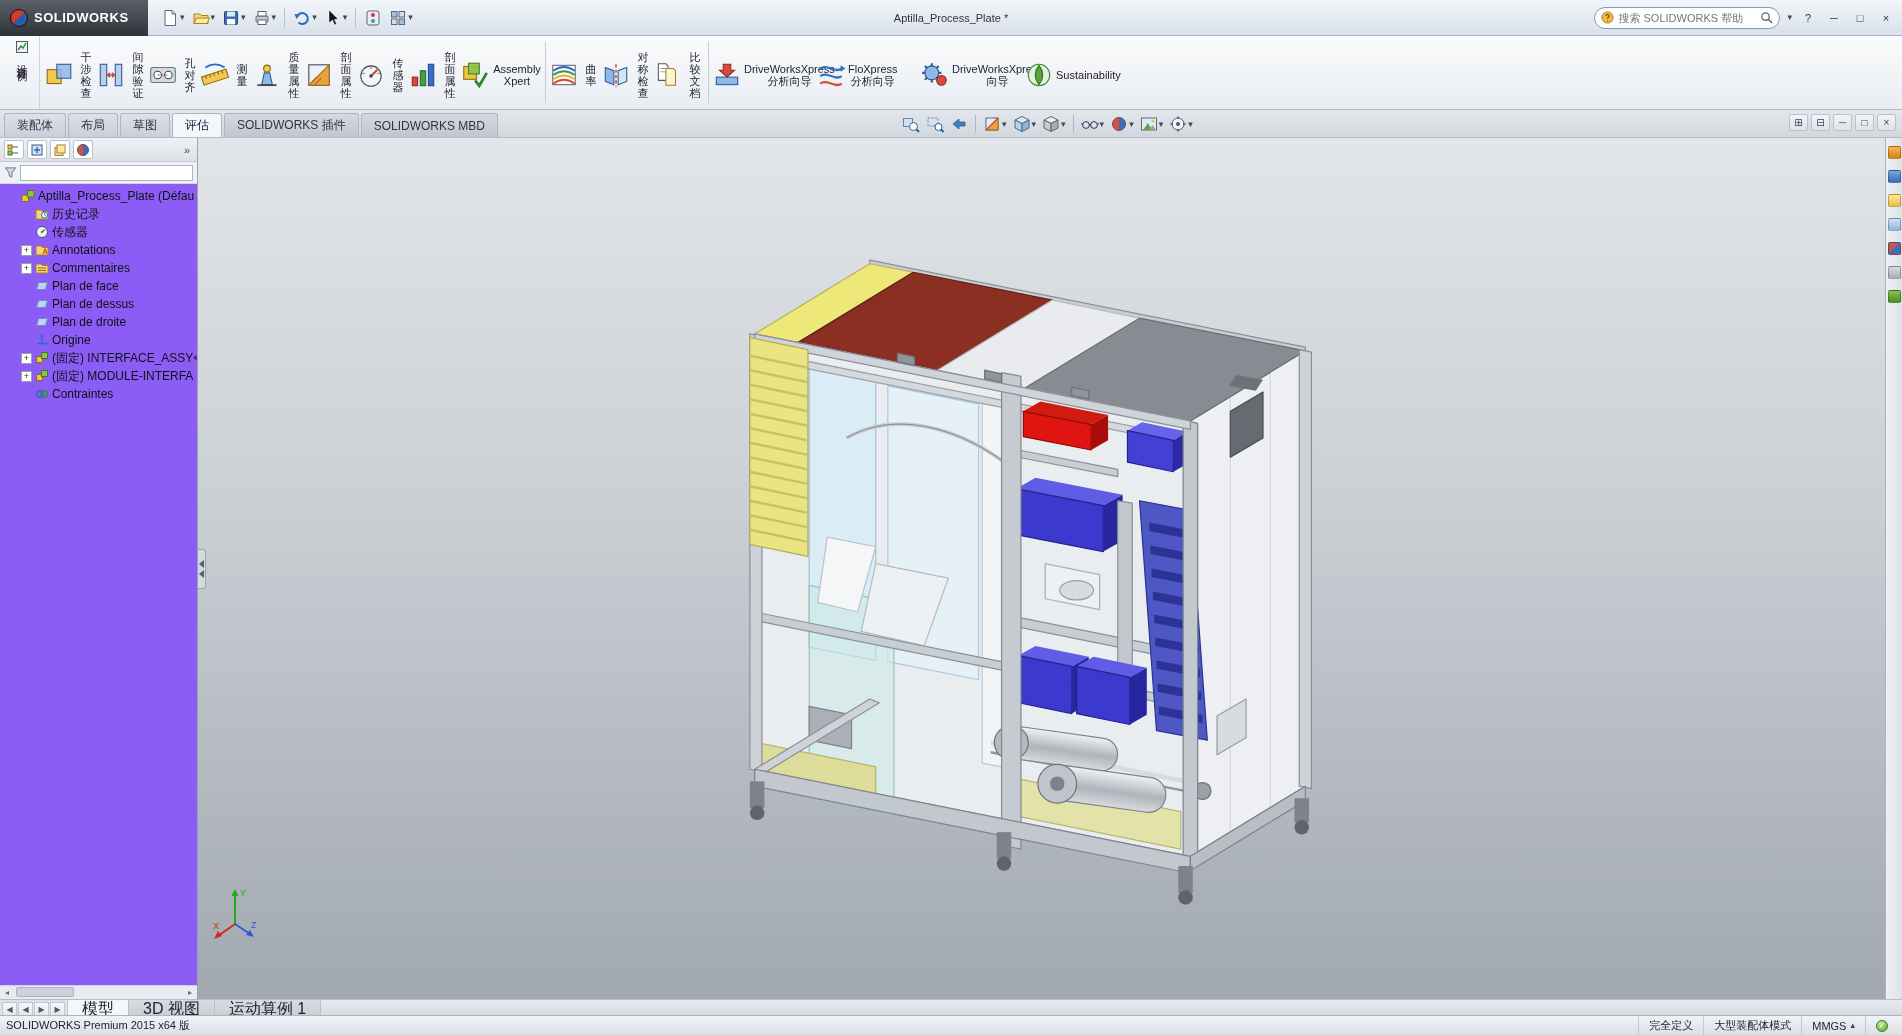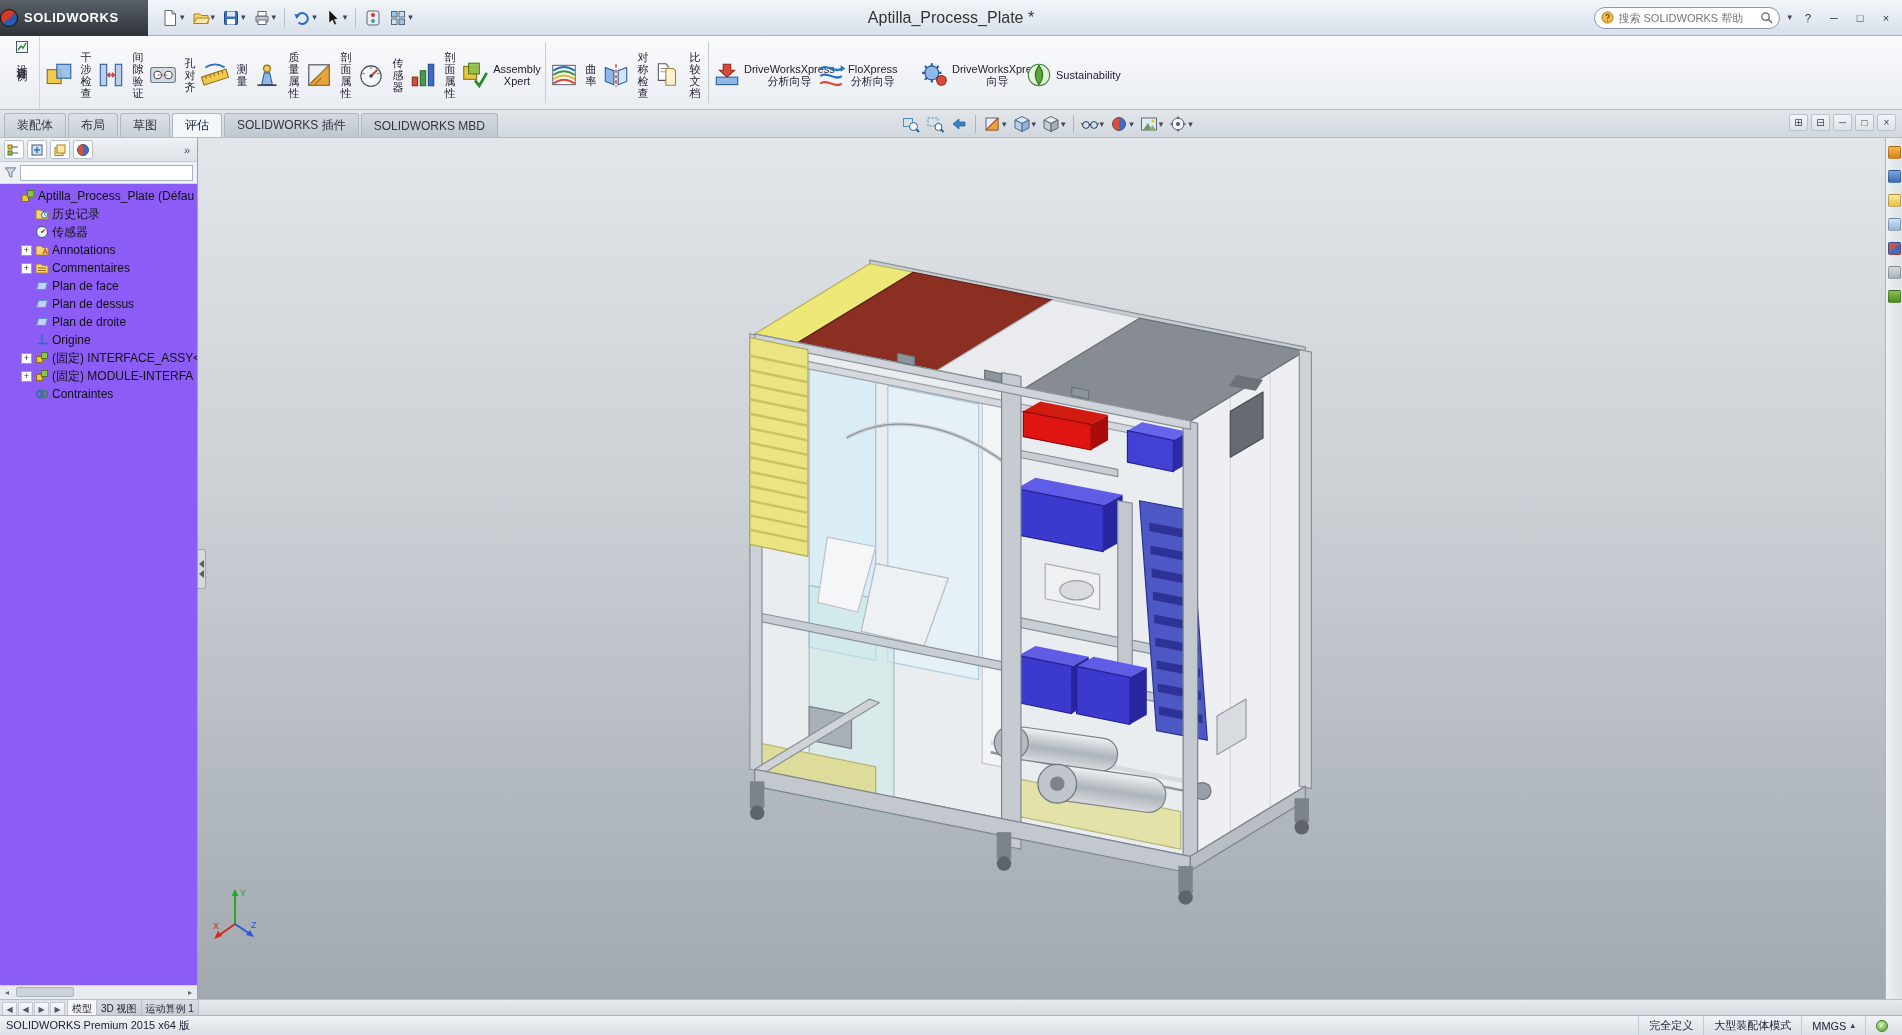--- a/index.html
+++ b/index.html
@@ -1,29 +1,29 @@
 <!DOCTYPE html>
 <html><head>
 <meta charset="utf-8">
 <style>
   *{box-sizing:border-box;margin:0;padding:0}
   body{font-family:"Liberation Sans","DejaVu Sans",sans-serif;font-size:12px;color:#222;background:#dfe3e8}
   #app{position:relative;width:1902px;height:1035px;overflow:hidden;background:#dfe3e8}
 
   
   .titlebar{position:absolute;top:0;left:0;right:0;height:36px;background:linear-gradient(#f2f6fa,#d8e0ea);border-bottom:1px solid #aab4c0;display:flex;align-items:center;z-index:30}
-  .brand{height:36px;width:148px;flex:none;background:linear-gradient(#5a6068,#2e3338);color:#fff;display:flex;align-items:center;gap:6px;}
+  .brand{height:36px;width:148px;flex:none;background:linear-gradient(#5a6068,#2e3338);color:#fff;display:flex;align-items:center;gap:6px;padding-left:10px}
   .swirl{width:18px;height:18px;border-radius:50%;background:linear-gradient(135deg,#d43a2a 50%,#2a5caa 50%);border:1px solid #111;flex:none}
   .brandname{font-weight:bold;font-size:13px;letter-spacing:.5px}
   .qtb{display:flex;align-items:center;gap:1px;margin-left:10px;z-index:2}
   .qbtn{display:flex;align-items:center;height:26px;padding:0 3px;border-radius:3px}
   .qbtn svg{width:18px;height:18px}
   .chev{font-size:9px;color:#445;margin-left:1px;line-height:1}
   .qsep{width:1px;height:20px;background:#b9c2cc;margin:0 4px}
-  .doc-title{position:absolute;left:0;right:0;top:0;height:36px;display:flex;align-items:center;justify-content:center;font-size:16px;color:#333;pointer-events:none}
+  .doc-title{position:absolute;left:0;right:0;top:0;height:36px;display:flex;align-items:center;justify-content:center;font-size:11px;color:#333;pointer-events:none}
   .tb-right{margin-left:auto;display:flex;align-items:center;gap:6px;padding-right:6px;z-index:2}
   .searchbox{display:flex;align-items:center;width:186px;height:22px;background:#fff;border:1px solid #8a9ab0;border-radius:11px;padding:0 6px;gap:4px}
   .searchbox input{border:none;outline:none;flex:1;font-size:11px;color:#666;background:transparent;min-width:0}
   .sb-ic{width:13px;height:13px;flex:none}
   .winbtn{width:20px;height:18px;display:flex;align-items:center;justify-content:center;font-size:11px;color:#334}
 
   
   .ribbon{position:absolute;top:36px;left:0;right:0;height:74px;background:linear-gradient(#fafbfc,#e9edf2);border-bottom:1px solid #b5bcc6;display:flex;align-items:stretch;padding-left:4px;z-index:20}
   .design-study{width:36px;flex:none;display:flex;flex-direction:column;align-items:center;padding-top:4px;gap:2px;border-right:1px solid #cfd5dc;margin-right:4px}
   .vtext{writing-mode:vertical-rl;font-size:11px;letter-spacing:2px;color:#223}
@@ -74,21 +74,21 @@
   .grip{position:absolute;left:0;top:50%;margin-top:-20px;width:8px;height:40px;background:#d5dae0;border:1px solid #9aa4b0;border-left:none;border-radius:0 3px 3px 0;display:flex;flex-direction:column;align-items:center;justify-content:center;gap:2px;z-index:5}
   .grip .tri{width:0;height:0;border-top:4px solid transparent;border-bottom:4px solid transparent;border-right:5px solid #55606c}
   .triad{position:absolute;left:14px;bottom:52px;z-index:4}
   .taskpane{position:absolute;top:0;right:0;bottom:0;width:17px;background:linear-gradient(90deg,#eef1f4,#dde2e7);border-left:1px solid #aab4c0;display:flex;flex-direction:column;align-items:center;padding-top:8px;gap:11px;z-index:6}
   .tp-icon{width:13px;height:13px;border-radius:2px;border:1px solid rgba(0,0,0,.25)}
 
   
   .docstrip{position:absolute;left:0;right:0;bottom:17px;height:19px;background:linear-gradient(#e6eaee,#d2d7dd);border-top:1px solid #b5bcc6;display:flex;align-items:stretch;z-index:10}
   .navgrp{display:flex;align-items:center;padding:0 2px;gap:1px;background:#dde2e7;border-right:1px solid #c2c9d2}
   .nbtn{width:15px;height:15px;font-size:8px;color:#556;display:flex;align-items:center;justify-content:center;border:1px solid #c2c9d2;background:linear-gradient(#f6f8fa,#e2e6ea)}
-  .dtab{display:flex;align-items:center;padding:0 4px;font-size:10px;color:#223;border-right:1px solid #b9c0c9;background:linear-gradient(#d8dde2,#c6ccd3);white-space:nowrap}
+  .dtab{display:flex;align-items:center;padding:0 14px;font-size:16px;color:#223;border-right:1px solid #b9c0c9;background:linear-gradient(#d8dde2,#c6ccd3);white-space:nowrap}
   .dtab.active{background:#f4f6f8}
   .dock-track{flex:1}
   .statusbar{position:absolute;left:0;right:0;bottom:0;height:20px;background:linear-gradient(#f0f3f6,#dbe0e6);border-top:1px solid #aab4c0;display:flex;align-items:center;font-size:11px;color:#223;padding:0 4px;z-index:10}
   .sbleft{flex:1;padding-left:2px}
   .sbitem{padding:8px 10px;border-left:1px solid #c2c9d2;height:100%;display:flex;align-items:center;gap:3px;white-space:nowrap}
   .okdot{width:12px;height:12px;border-radius:50%;background:radial-gradient(circle at 35% 30%,#bfe8a0,#5aa832);border:1px solid #3a7a1a;color:#fff;font-size:8px;display:flex;align-items:center;justify-content:center}
 </style>
 </head>
 <body>
 

